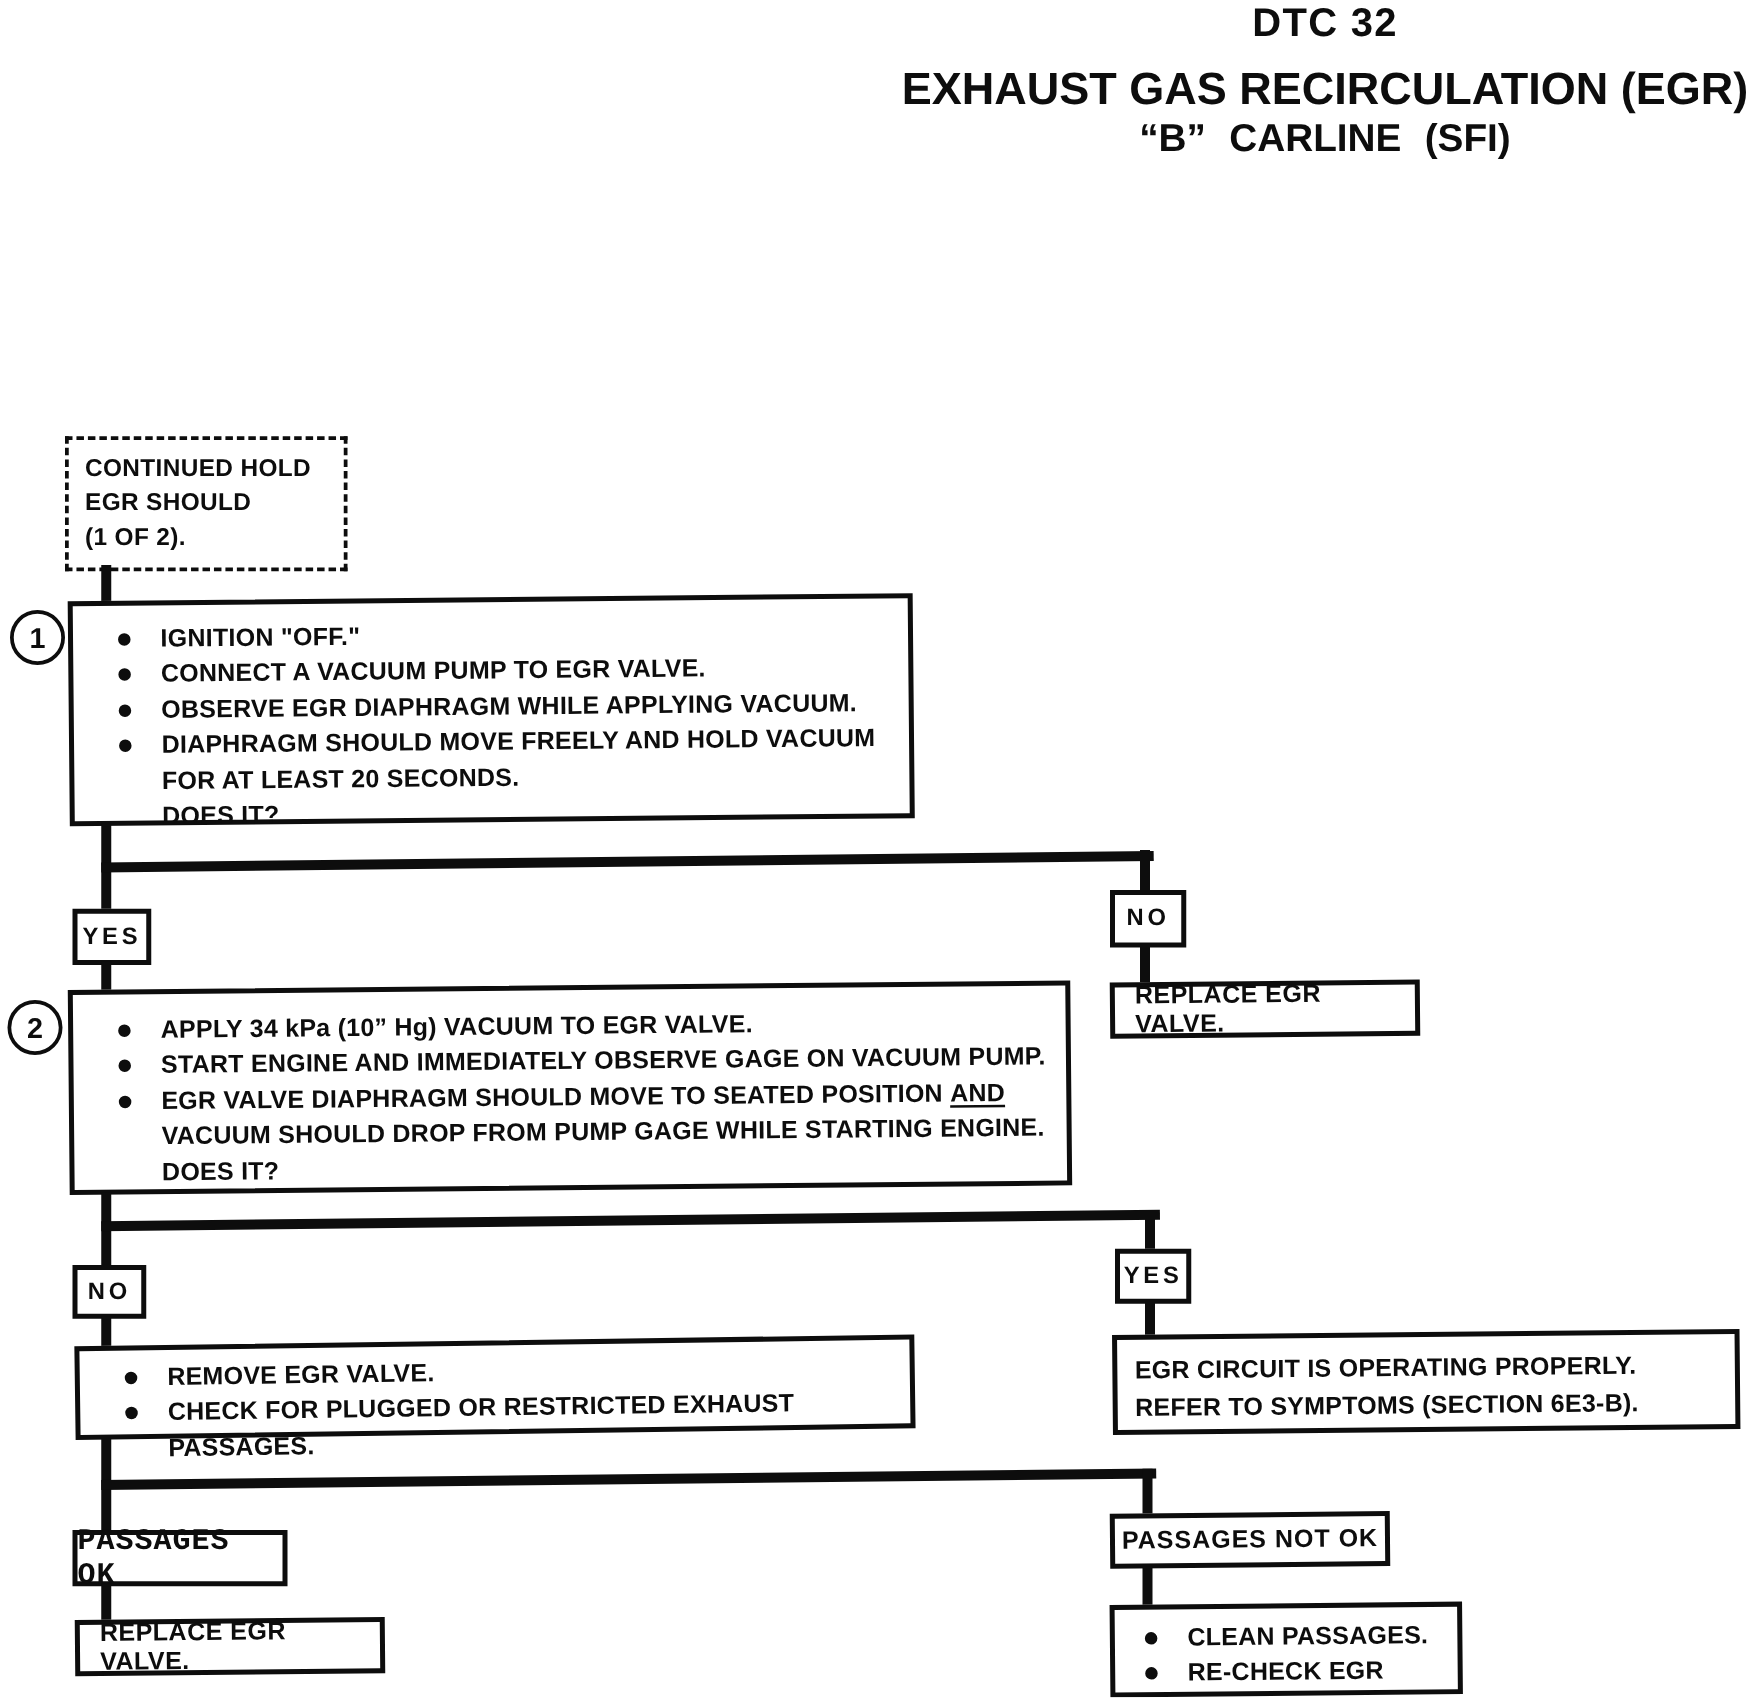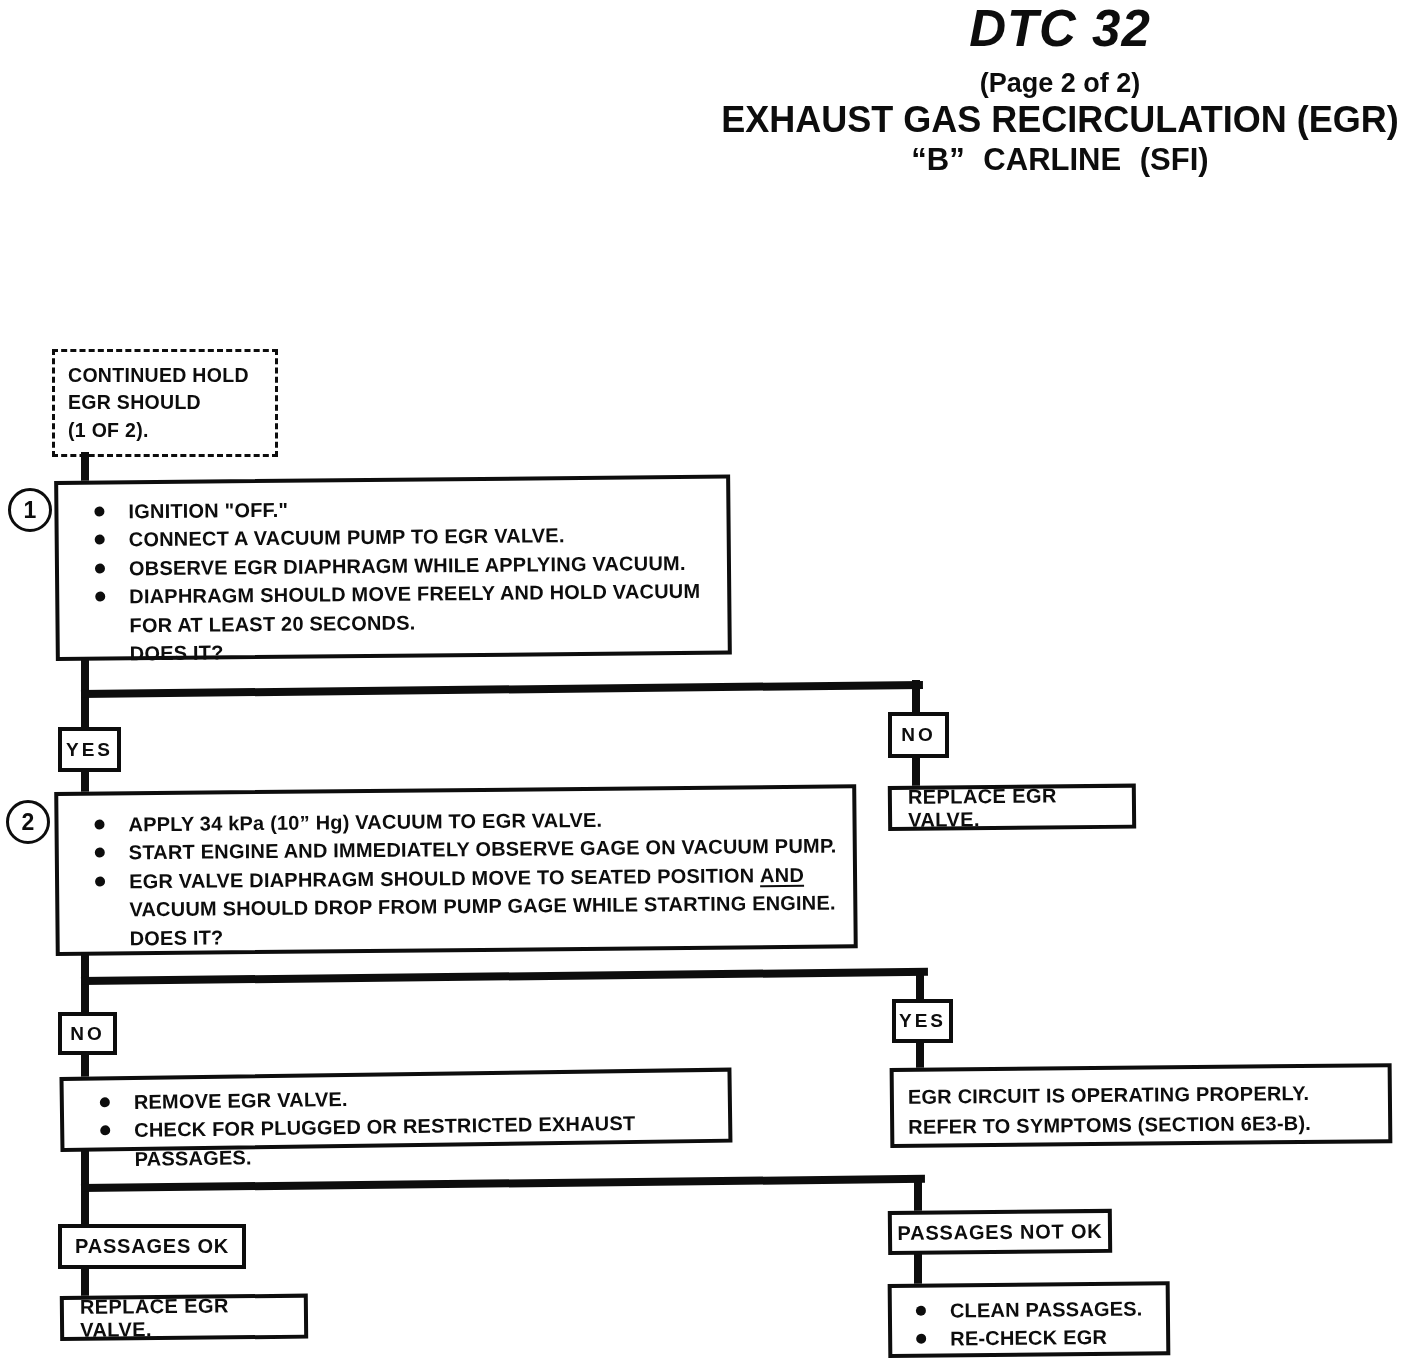--- a/index.html
+++ b/index.html
@@ -8,21 +8,21 @@
     width: 1408px;
     height: 1358px;
     background: #ffffff;
     font-family: "Liberation Sans", sans-serif;
     font-weight: 700;
     color: #0d0d0d;
     overflow: hidden;
   }
   
   .titles { position: absolute; left: 712px; top: 2px; width: 696px; text-align: center; }
-  .t1 { font-size: 51px; line-height: 1.05; letter-spacing: 1px; margin-bottom: 13px; font-style: italic; }
+  .t1 { font-size: 32px; line-height: 1.05; letter-spacing: 1px; margin-bottom: 13px; }
   .t2 { font-size: 27px; line-height: 1.1; }
   .t3 { font-size: 36px; line-height: 1.2; }
   .t4 { font-size: 31px; line-height: 1.2; word-spacing: 10px; }
   
   .box {
     position: absolute;
     box-sizing: border-box;
     border: 4px solid #0d0d0d;
     background: #ffffff;
     transform-origin: left center;
@@ -65,21 +65,20 @@
   .hline { height: 8px; }
   .hslope { transform: rotate(-0.62deg); }
 </style>
 </head>
 <body>
 
 <div class="canvas">
 
   <div class="titles">
     <div class="t1">DTC 32</div>
-    <div class="t2">(Page 2 of 2)</div>
     <div class="t3">EXHAUST GAS RECIRCULATION (EGR)</div>
     <div class="t4">“B” CARLINE (SFI)</div>
   </div>
 
   <div class="box dashedbox" style="left:52px; top:349px; width:226px; height:108px;">
     <div>CONTINUED HOLD</div>
     <div>EGR SHOULD</div>
     <div>(1 OF 2).</div>
   </div>
 
@@ -175,21 +174,21 @@
     <div class="brow">
       <span class="dot"></span>
       <span>CHECK FOR PLUGGED OR RESTRICTED EXHAUST PASSAGES.</span>
     </div>
   </div>
 
   <div class="vline" style="left:81px; top:1151px; height:76px;"></div>
   <div class="hline hslope" style="left:81px; top:1184px; width:844px;"></div>
   <div class="vline" style="left:914px; top:1175px; height:40px;"></div>
 
-  <div class="box lblbox" style="left:58px; top:1224px; width:188px; height:45px; letter-spacing:0.8px; font-size:20px;">
+  <div class="box lblbox" style="left:58px; top:1224px; width:172px; height:45px; letter-spacing:0.8px; font-size:24px;font-family:Liberation Mono, monospace;">
     <span>PASSAGES OK</span>
   </div>
   <div class="vline" style="left:81px; top:1267px; height:32px;"></div>
 
   <div class="box actbox tilt" style="left:60px; top:1296px; width:248px; height:45px;">
     <span>REPLACE EGR VALVE.</span>
   </div>
 
   <div class="box lblbox tilt" style="left:888px; top:1211px; width:224px; height:44px; letter-spacing:0.8px; font-size:20px;">
     <span>PASSAGES NOT OK</span>

